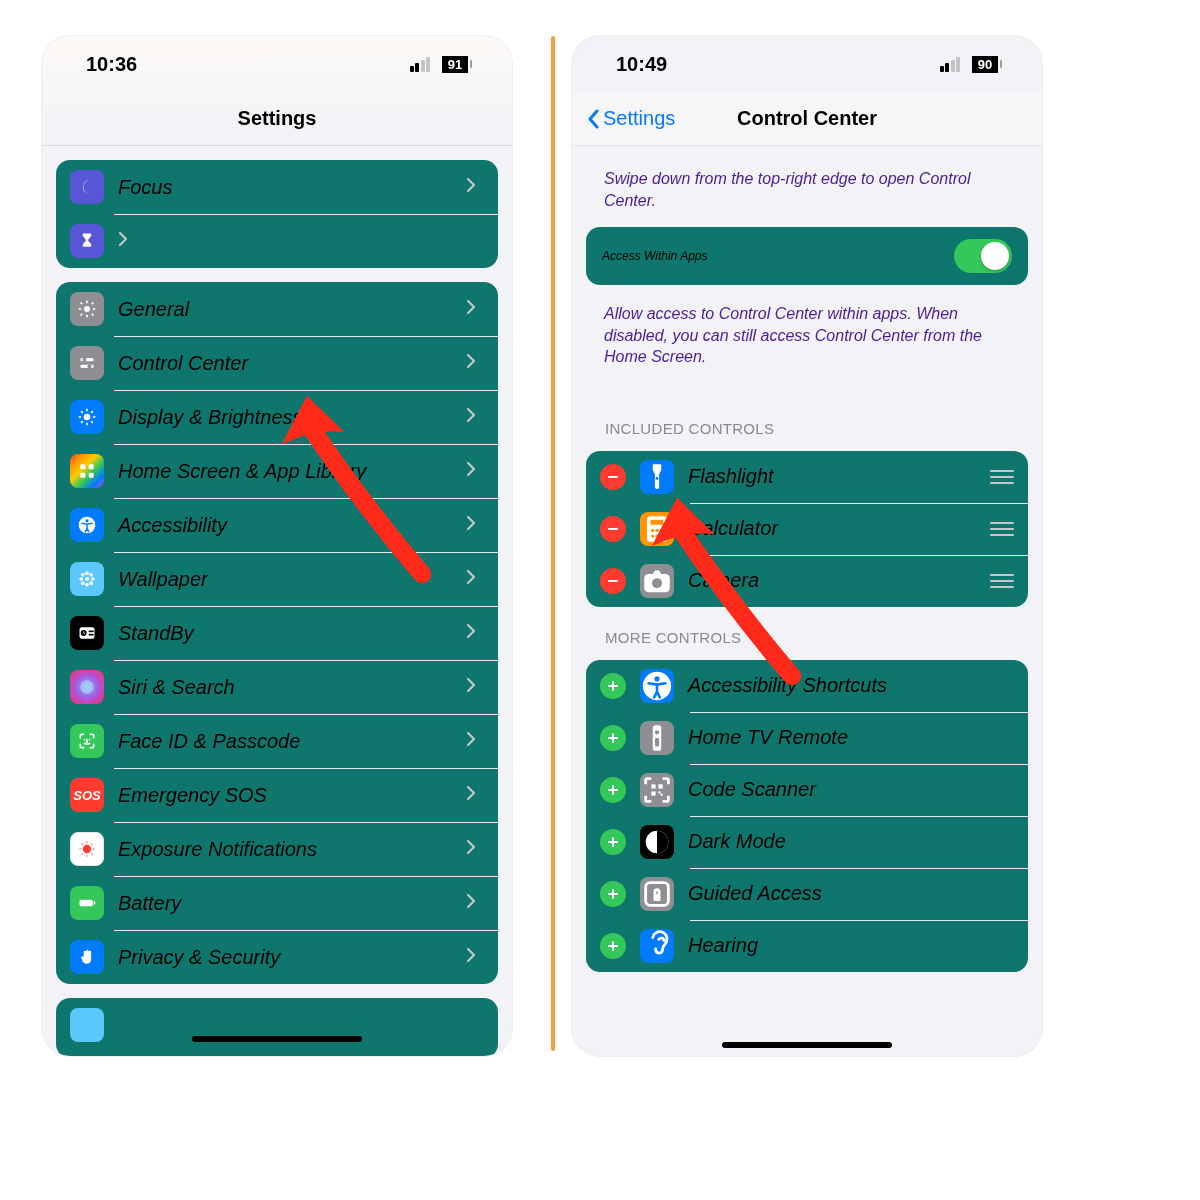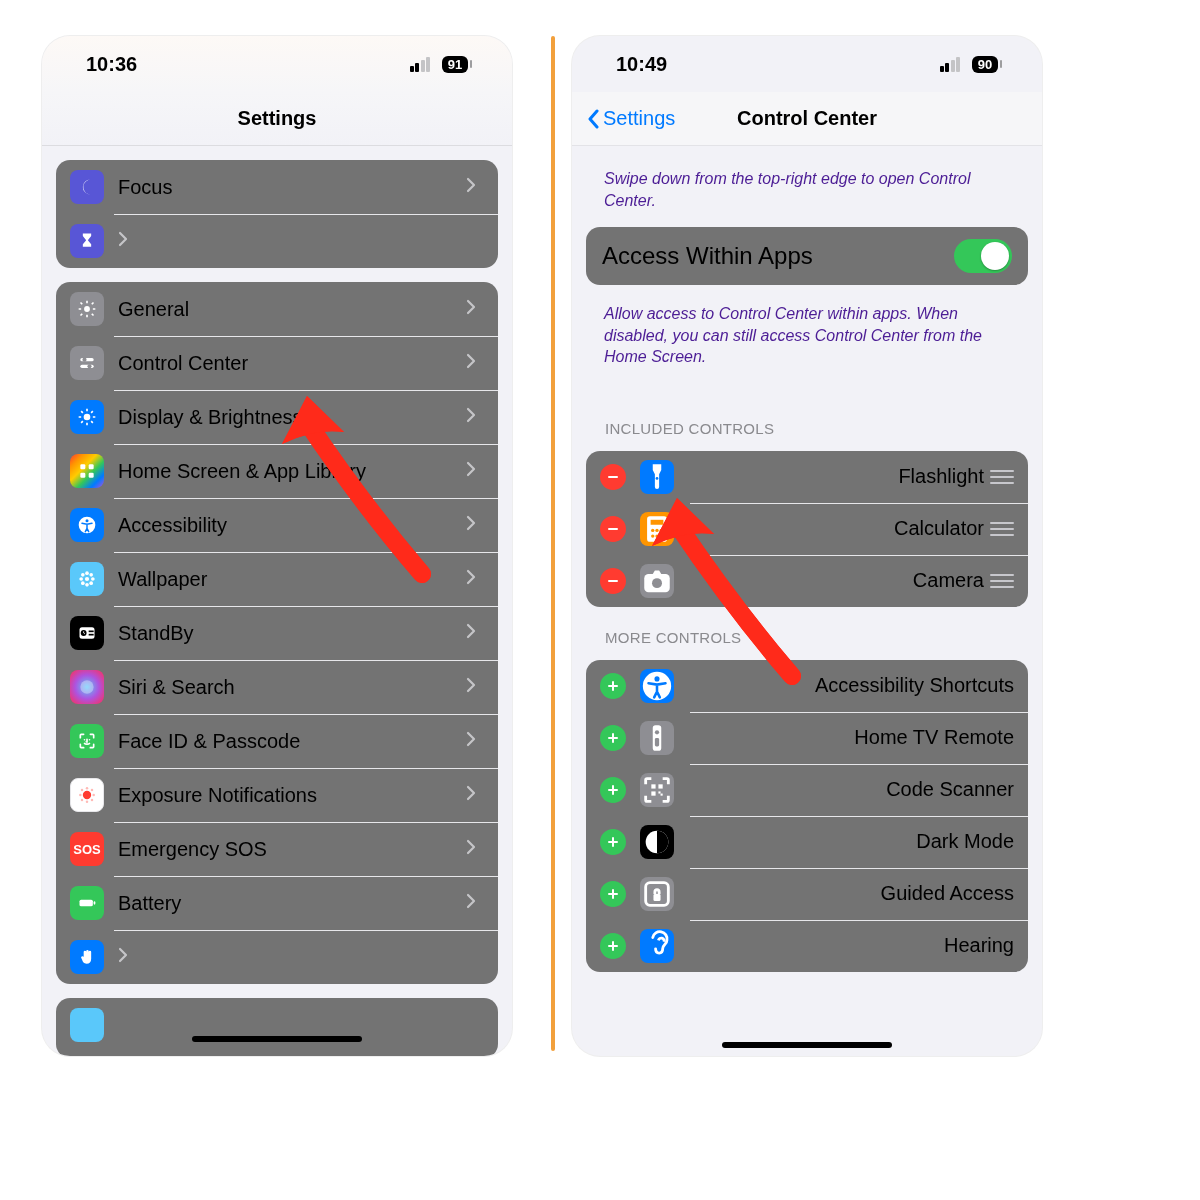--- a/index.html
+++ b/index.html
@@ -54,21 +54,21 @@
   .status-right { display: flex; align-items: center; gap: 6px; }
   .cellular { display: inline-flex; align-items: flex-end; gap: 1.5px; }
   .cellular span { width: 4px; background: #000; border-radius: 1px; display:inline-block; }
   .cellular span.dim { background: #c4c4c6; }
   .cellular span:nth-child(1){height:6px}
   .cellular span:nth-child(2){height:9px}
   .cellular span:nth-child(3){height:12px}
   .cellular span:nth-child(4){height:15px}
   .battery-badge {
     background:#000; color:#fff; font-size:13px; font-weight:700;
-    border-radius:6px; padding:1px 5px; min-width:26px; text-align:center;
+    border-radius:0; padding:1px 5px; min-width:26px; text-align:center;
     position:relative;
   }
   .battery-badge::after{
     content:""; position:absolute; right:-4px; top:50%; transform:translateY(-50%);
     width:2.5px; height:8px; background:#9d9d9f; border-radius:2px;
   }
 
   
   .navbar {
     height: 54px;
@@ -87,24 +87,25 @@
     color:#007aff; font-size:20px;
   }
   .nav-back svg { width:14px; height:20px; }
 
   .scroll {
     flex:1;
     overflow:hidden;
     padding: 0 14px;
   }
   .group {
-    background:#737373;
+    background:#0f766e;
     border-radius:14px;
     margin: 14px 0;
     overflow:hidden;
+    font-style:italic;
   }
   .row {
     display:flex; align-items:center;
     padding: 10px 14px;
     min-height:52px;
     position:relative;
   }
   .row + .row::before {
     content:""; position:absolute; left:58px; right:0; top:0;
     height:1px; background:#e7e7ea;
@@ -137,30 +138,30 @@
   .section-header {
     font-size:15px; color:#8a8a8e; letter-spacing:0.3px;
     margin: 22px 4px 6px 19px;
   }
   .desc {
     font-size:16px; color:#4c1d95; line-height:1.35;
     padding: 4px 18px 0 18px;
     font-style: italic;
   }
   .toggle-row { display:flex; align-items:center; padding:12px 16px; }
-  .toggle-label { font-size:24px; flex:1; }
+  .toggle-label { font-size:12px; flex:1; }
   .switch {
     width:58px; height:34px; border-radius:17px; background:#34c759; position:relative; flex:0 0 58px;
   }
   .switch::after{
     content:""; position:absolute; right:3px; top:3px; width:28px; height:28px;
     border-radius:14px; background:#fff; box-shadow:0 1px 2px rgba(0,0,0,.3);
   }
   .control-row {
-    display:flex; align-items:center; padding:9px 14px; min-height:52px; position:relative;text-align:right;
+    display:flex; align-items:center; padding:9px 14px; min-height:52px; position:relative;
   }
   .control-row + .control-row::before{
     content:""; position:absolute; left:104px; right:0; top:0; height:1px; background:#e7e7ea;
   }
   .minus, .plus {
     width:26px; height:26px; border-radius:13px; flex:0 0 26px; margin-right:14px;
     display:flex; align-items:center; justify-content:center; color:#fff;
   }
   .minus{background:#ff3b30}
   .plus{background:#34c759}
@@ -360,20 +361,29 @@
                 <circle cx="15" cy="10.5" r="1" fill="#fff"></circle>
                 <path d="M12 10v3h-1M9 15c1 1 5 1 6 0" stroke="#fff" stroke-width="2" fill="none" stroke-linecap="round"></path>
               </svg>
             </span>
     <span class="row-label">Face ID &amp; Passcode</span>
     <span class="chevron"><svg viewBox="0 0 10 16">
                 <path d="M2 2l6 6-6 6" stroke="#c5c5c8" stroke-width="2.2" fill="none" stroke-linecap="round" stroke-linejoin="round"></path>
               </svg></span>
   </div>
           <div class="row">
+    <span class="icon-box red">
+              <span style="color:#fff;font-weight:700;font-size:13px">SOS</span>
+            </span>
+    <span class="row-label">Emergency SOS</span>
+    <span class="chevron"><svg viewBox="0 0 10 16">
+                <path d="M2 2l6 6-6 6" stroke="#c5c5c8" stroke-width="2.2" fill="none" stroke-linecap="round" stroke-linejoin="round"></path>
+              </svg></span>
+  </div>
+          <div class="row">
     <span class="icon-box white">
               <svg viewBox="0 0 24 24">
                 <circle cx="12" cy="12" r="5" fill="#ff3b30"></circle>
                 <g fill="#ff3b30" opacity=".35">
                   <circle cx="12" cy="4" r="1.5"></circle>
                   <circle cx="12" cy="20" r="1.5"></circle>
                   <circle cx="4" cy="12" r="1.5"></circle>
                   <circle cx="20" cy="12" r="1.5"></circle>
                   <circle cx="6" cy="6" r="1.5"></circle>
                   <circle cx="18" cy="6" r="1.5"></circle>
@@ -381,46 +391,38 @@
                   <circle cx="18" cy="18" r="1.5"></circle>
                 </g>
               </svg>
             </span>
     <span class="row-label">Exposure Notifications</span>
     <span class="chevron"><svg viewBox="0 0 10 16">
                 <path d="M2 2l6 6-6 6" stroke="#c5c5c8" stroke-width="2.2" fill="none" stroke-linecap="round" stroke-linejoin="round"></path>
               </svg></span>
   </div>
           <div class="row">
-    <span class="icon-box red">
-              <span style="color:#fff;font-weight:700;font-size:13px">SOS</span>
-            </span>
-    <span class="row-label">Emergency SOS</span>
-    <span class="chevron"><svg viewBox="0 0 10 16">
-                <path d="M2 2l6 6-6 6" stroke="#c5c5c8" stroke-width="2.2" fill="none" stroke-linecap="round" stroke-linejoin="round"></path>
-              </svg></span>
-  </div>
-          <div class="row">
     <span class="icon-box green">
               <svg viewBox="0 0 24 24">
                 <rect x="3" y="8" width="16" height="8" rx="2" fill="#fff"></rect>
                 <rect x="20" y="10" width="2" height="4" rx="1" fill="#fff"></rect>
               </svg>
             </span>
     <span class="row-label">Battery</span>
     <span class="chevron"><svg viewBox="0 0 10 16">
                 <path d="M2 2l6 6-6 6" stroke="#c5c5c8" stroke-width="2.2" fill="none" stroke-linecap="round" stroke-linejoin="round"></path>
               </svg></span>
   </div>
           <div class="row">
     <span class="icon-box blue">
               <svg viewBox="0 0 24 24">
                 <path d="M8 12V6a1.5 1.5 0 013 0v5V5a1.5 1.5 0 013 0v6V6a1.5 1.5 0 013 0v8c0 4-2 6-5.5 6S7 18 6 15l-1-2a1.5 1.5 0 012.5-1.5z" fill="#fff"></path>
               </svg>
             </span>
+    <span class="row-label">Privacy &amp; Security</span>
     <span class="chevron"><svg viewBox="0 0 10 16">
                 <path d="M2 2l6 6-6 6" stroke="#c5c5c8" stroke-width="2.2" fill="none" stroke-linecap="round" stroke-linejoin="round"></path>
               </svg></span>
   </div>
         </div>
       <div class="group" style="height:60px">
         <div class="row">
           <span class="icon-box cyan"></span>
         </div>
       </div>

